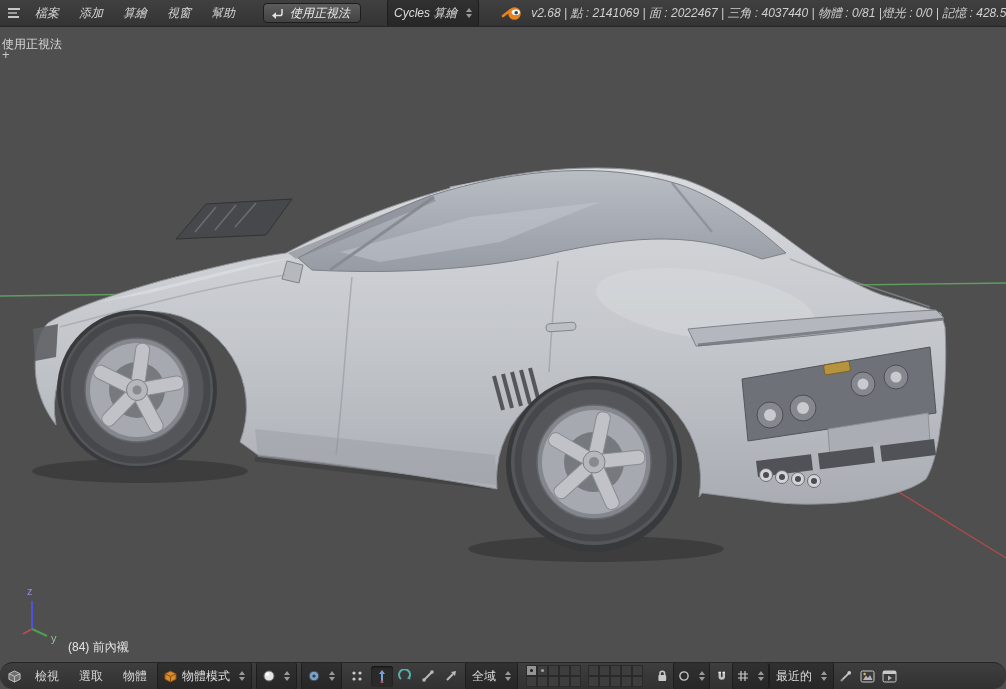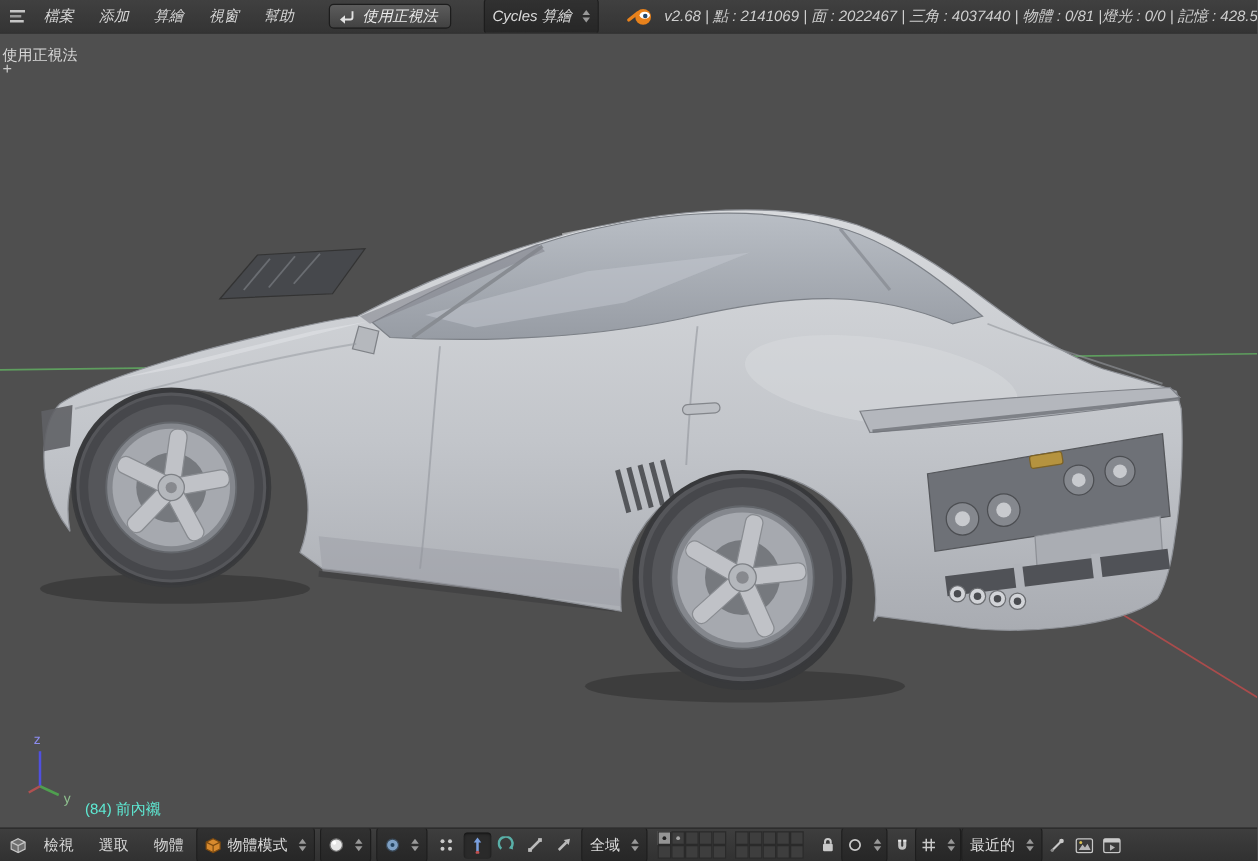--- a/index.html
+++ b/index.html
@@ -13,21 +13,21 @@
     -webkit-user-select:none; user-select:none;
   }
   
   .bar {
     position:absolute; left:0; right:0; height:27px;
     background:linear-gradient(#404040,#343434);
     display:flex; align-items:center;
     white-space:nowrap; overflow:hidden;
   }
   .topbar { top:0; border-bottom:1px solid #252525;font-style:italic; }
-  .footer { bottom:0; border-top:1px solid #252525; background:linear-gradient(#3e3e3e,#313131); }
+  .footer { bottom:0; border-top:1px solid #252525; background:linear-gradient(#3e3e3e,#313131);border-radius:13px; }
   .menu { padding:0 10px; color:#d6d6d6; cursor:default; }
   .ibtn {
     background:transparent; border:none; width:22px; height:21px;
     display:inline-flex; align-items:center; justify-content:center;
     border-radius:3px; cursor:default; flex:none;
   }
   .ibtn.pressed { background:#2a2a2a; box-shadow:inset 0 1px 2px rgba(0,0,0,.6); }
   .dropdown {
     height:30px; background:linear-gradient(#313131,#262626);
     border:1px solid #1d1d1d; border-radius:4px;
@@ -45,21 +45,21 @@
   .ud i { display:block; width:0; height:0; border-left:3.5px solid transparent; border-right:3.5px solid transparent; }
   .ud .up { border-bottom:4px solid #999; }
   .ud .dn { border-top:4px solid #999; }
   .stats { margin-left:8px; color:#cfcfcf; overflow:hidden; }
   .logo { margin-left:22px; flex:none; display:flex; align-items:center; }
   
   .viewport { position:absolute; top:27px; bottom:27px; left:0; right:0; background:#4f4f4f; overflow:hidden; }
   .viewport svg.scene { position:absolute; inset:0; }
   .vp-label { position:absolute; top:9px; left:2px; color:#d8d8d8; }
   .vp-plus { position:absolute; top:22px; left:2px; color:#c8c8c8; font-size:13px; line-height:11px; cursor:default; }
-  .vp-object { position:absolute; top:612px; left:68px; color:#5eead4; }
+  .vp-object { position:absolute; top:612px; left:68px; color:#e5e5e5; }
   .gizmo { position:absolute; left:12px; top:552px; }
   
   .layers { display:inline-flex; gap:7px; margin:0 8px; }
   .lgrid { display:grid; grid-template-columns:repeat(5,11px); grid-template-rows:repeat(2,11px); }
   .lcell { width:11px; height:11px; background:#3e3e3e; border:1px solid #2a2a2a; position:relative; }
   .lcell.active { background:#949494; }
   .lcell.dot::after {
     content:""; position:absolute; left:3px; top:3px; width:3px; height:3px;
     border-radius:50%; background:#1f1f1f;
   }

